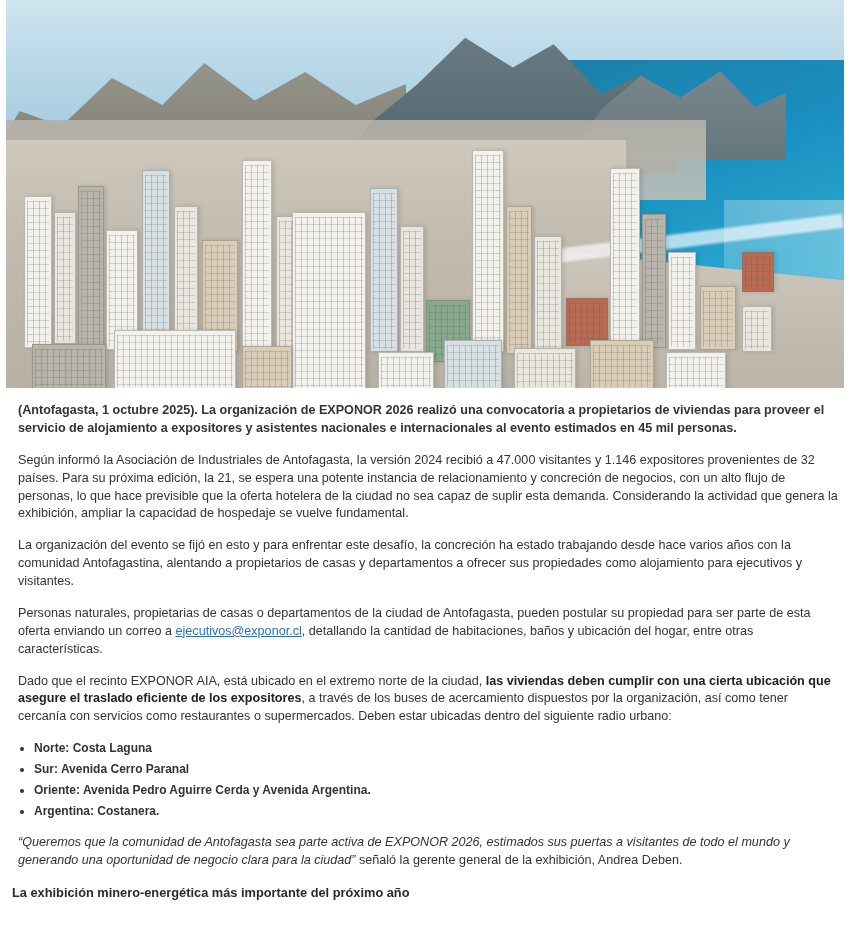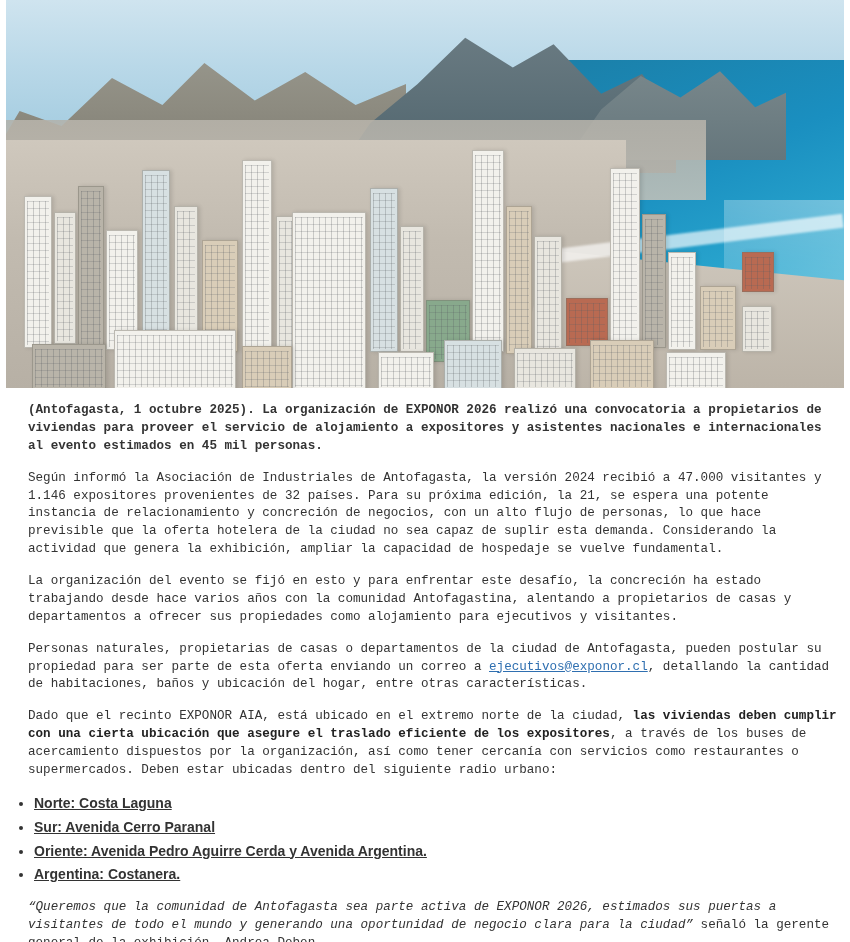--- a/index.html
+++ b/index.html
@@ -117,22 +117,21 @@
     transform: rotate(-7deg);
   }
   
   .content {
     padding: 0 6px;
     font-size: 12.6px;
     line-height: 1.42;
     color: #333333;
   }
   p.para {
-    margin: 0 0 14px 16px;
-    font-family: Liberation Mono, monospace;
+    margin: 0 0 14px 6px;
   }
   .h-sub {
     margin: 0 0 12px 0;
     font-weight: bold;
     font-size: 12.8px;
     color: #2b2b2b;
   }
   .h-sub.underline {
     text-decoration: underline;
   }
@@ -141,22 +140,21 @@
     text-decoration: underline;
   }
   strong { font-weight: bold; color: #222; }
   ul.radio-list {
     margin: 0 0 14px 0;
     padding-left: 22px;
   }
   ul.radio-list li {
     margin: 0 0 4px 0;
     font-weight: bold;
-    font-size: 14px;
-    text-decoration: underline;
+    font-size: 12px;
   }
   .quote {
     margin: 0 0 14px 0;
   }
   .quote em { font-style: italic; }
 </style>
 </head>
 <body>
 
 <div class="page">
@@ -221,15 +219,16 @@
 
     <ul class="radio-list">
       <li>Norte: Costa Laguna</li>
       <li>Sur: Avenida Cerro Paranal</li>
       <li>Oriente: Avenida Pedro Aguirre Cerda y Avenida Argentina.</li>
       <li>Argentina: Costanera.</li>
     </ul>
 
     <p class="para quote"><em>“Queremos que la comunidad de Antofagasta sea parte activa de EXPONOR 2026, estimados sus puertas a visitantes de todo el mundo y generando una oportunidad de negocio clara para la ciudad”</em><span> señaló la gerente general de la exhibición, Andrea Deben.</span></p>
 
+    <p class="h-sub">La exhibición minero-energética más importante del próximo año</p>
 
   </div>
 </div>
 
 </body></html>

